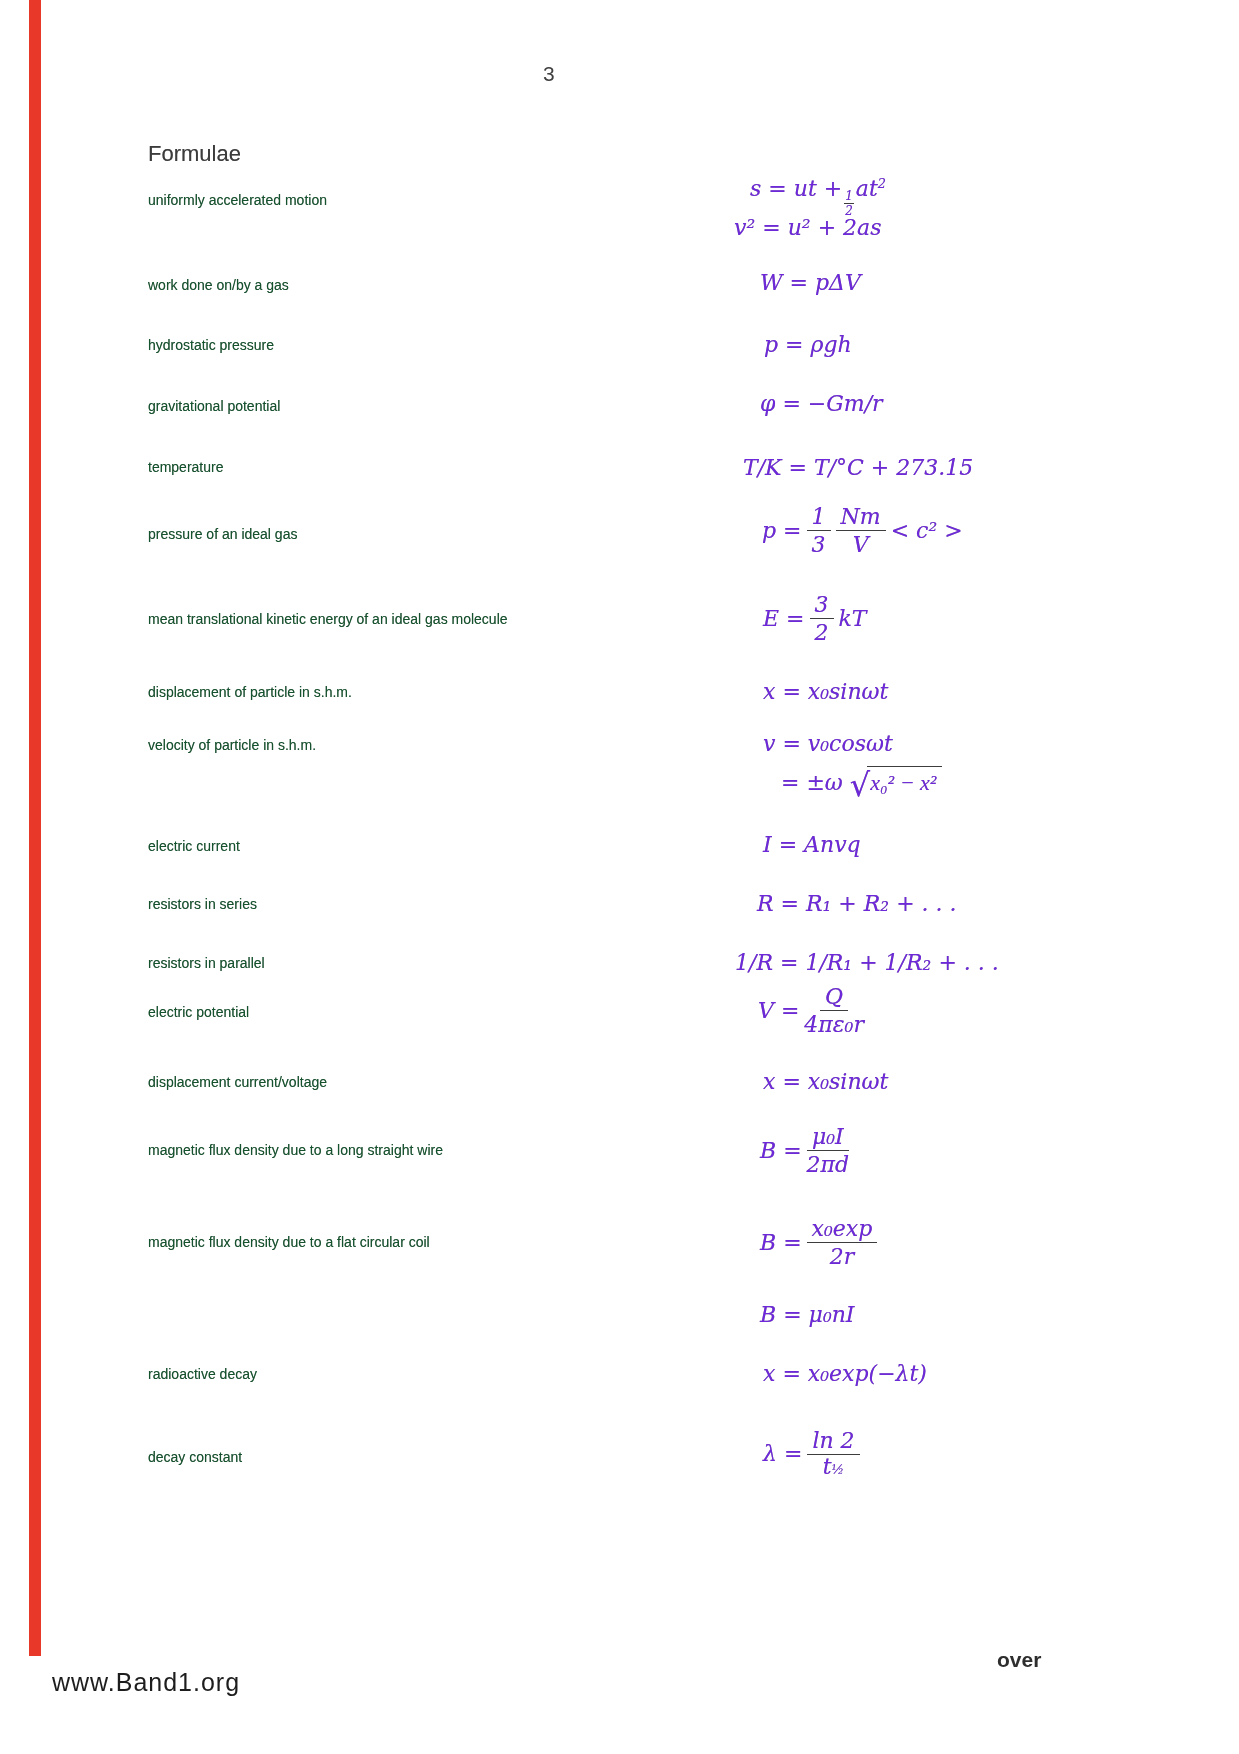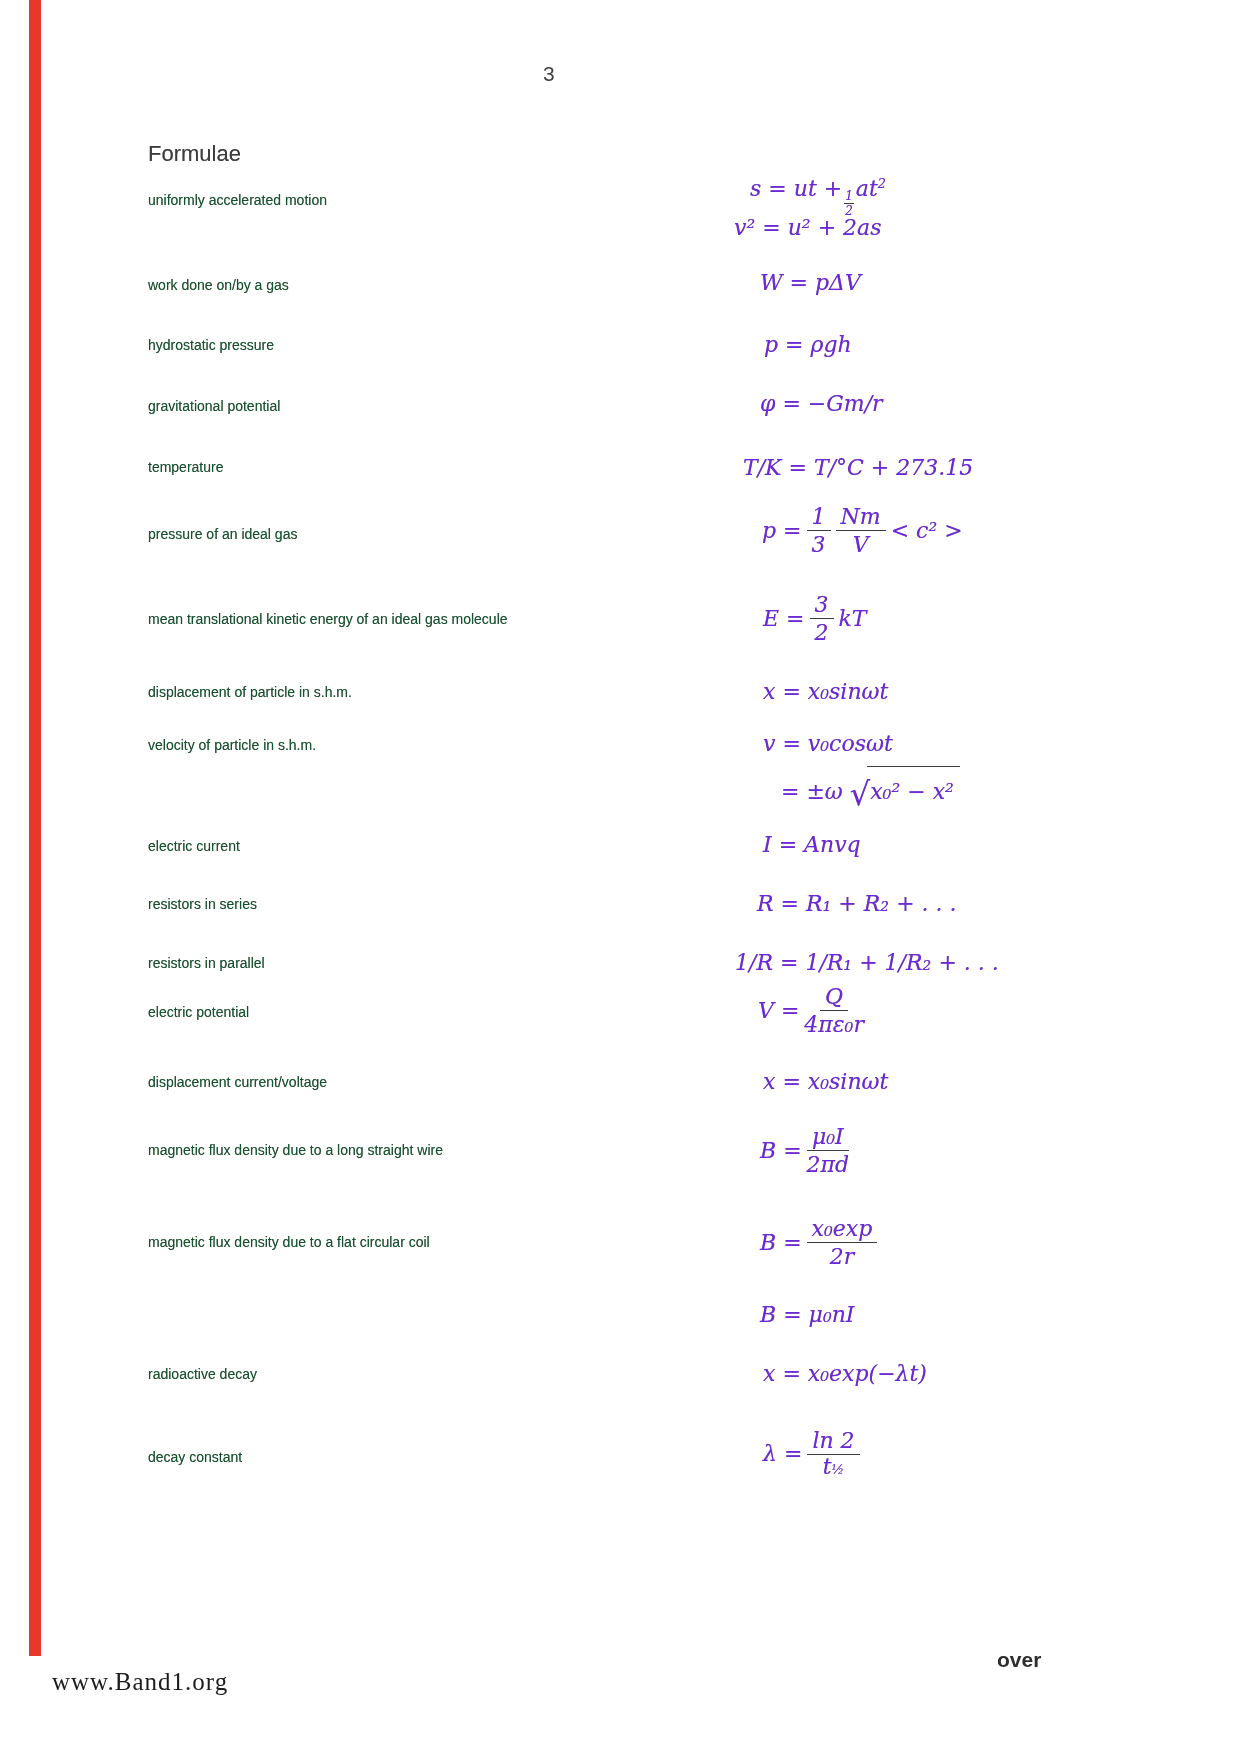--- a/index.html
+++ b/index.html
@@ -37,25 +37,25 @@
   .feq{display:flex;align-items:center;gap:5px;}
   .frac{display:inline-flex;flex-direction:column;align-items:center;vertical-align:middle;line-height:1.15;}
   .frac .num{display:block;border-bottom:1.6px solid #3d3d3d;padding:0 5px 1px 5px;text-align:center;}
   .frac .den{display:block;padding-top:1px;text-align:center;}
   .den-stack{display:flex;flex-direction:column;align-items:center;line-height:1;}
   .den-sub{font-size:13px;margin-top:1px;}
   .sfrac{display:inline-flex;flex-direction:column;align-items:center;font-size:12px;line-height:1;vertical-align:-4px;margin:0 2px;}
   .sfrac .sf-n{border-bottom:1px solid #3d3d3d;padding:0 1px 1px 1px;}
   .sfrac .sf-d{padding-top:1px;}
   .sqrt-sym{font-style:normal;font-size:32px;line-height:0.8;vertical-align:-6px;}
-  .rad{display:inline-block;border-top:1.6px solid #3d3d3d;padding:12px 6px 0 3px;margin-left:-3px;}
+  .rad{display:inline-block;border-top:1.6px solid #3d3d3d;padding:3px 6px 0 3px;margin-left:-3px;font-family:Liberation Serif, serif;}
   sup{font-size:13px;}
   .footer-url{
     position:absolute;left:52px;top:1668px;
-    font-family:Liberation Serif, serif;
+    font-family:Liberation Sans, sans-serif;
     font-size:25px;color:#1d1d1d;letter-spacing:1px;text-align:right;
   }
   .over{
     position:absolute;left:997px;top:1648px;
     font-size:21px;font-weight:bold;color:#2e2e2e;
   }
 </style>
 </head>
 <body>
 

